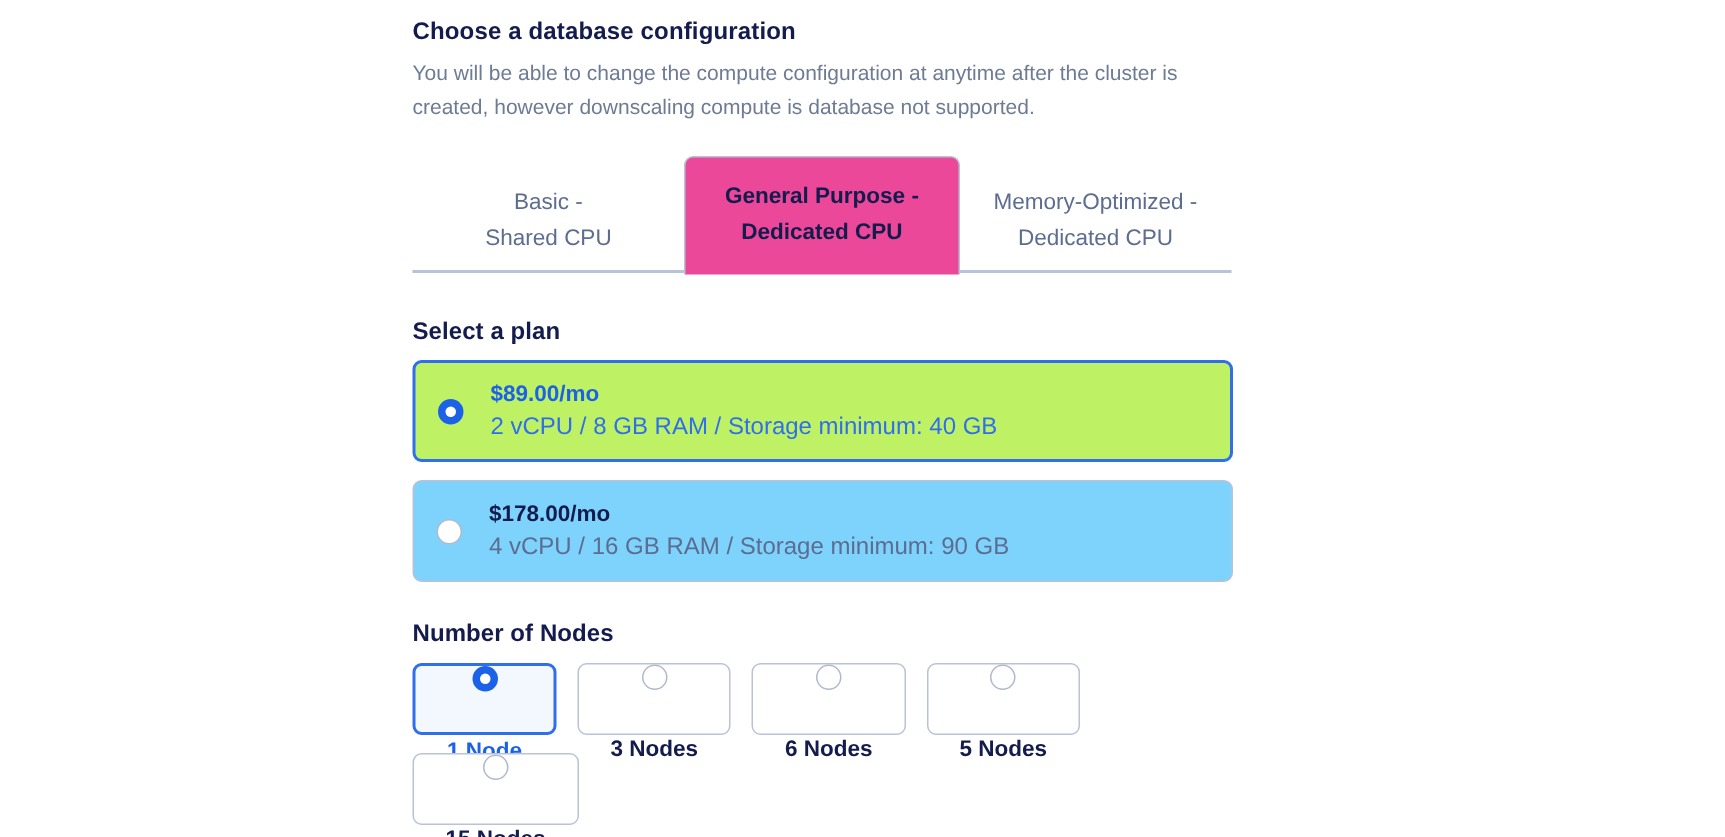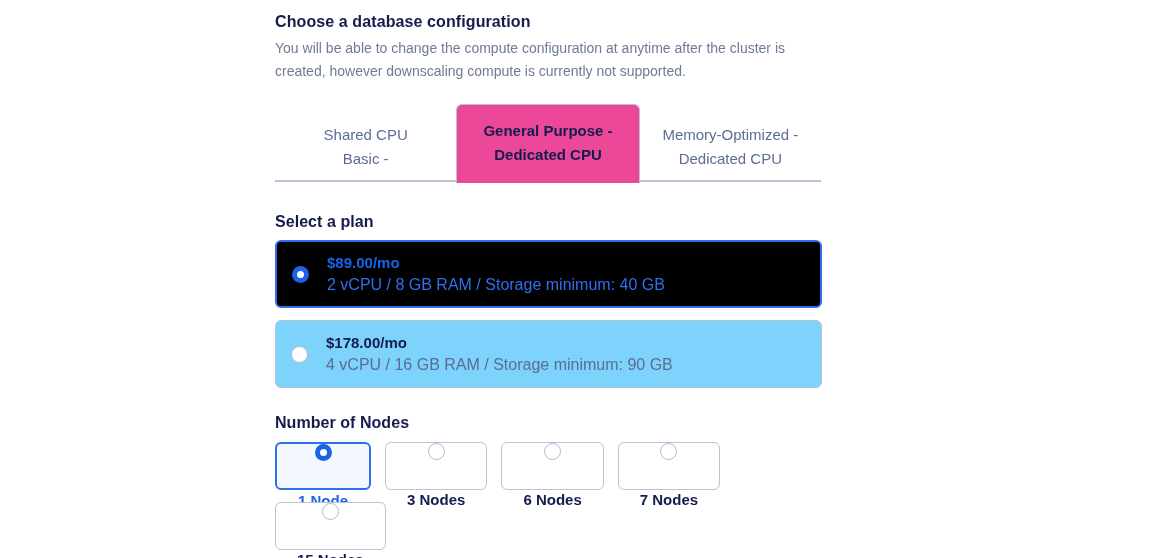--- a/index.html
+++ b/index.html
@@ -107,21 +107,21 @@
     display: flex;
     align-items: center;
     padding-left: 15px;
     cursor: pointer;
     user-select: none;
   }
   .plan-card + .plan-card { margin-top: 12px; }
 
   .plan-card.selected {
     border: 2px solid #2f6fed;
-    background: #000000;
+    background: #bef264;
   }
   .plan-card.unselected {
     border: 1.5px solid #b9c2d6;
     background: #7dd3fc;
   }
 
   .plan-text { margin-left: 18px; }
   .plan-title {
     font-size: 15px;
     font-weight: bold;
@@ -201,27 +201,27 @@
   .node-btn.selected .node-label { color: #1b62e8; }
   .node-btn.unselected .node-label { color: #141b4d; }
 </style>
 </head>
 <body>
 
 <div class="page">
   <div class="content">
 
     <h1 class="header-title">Choose a database configuration</h1>
-    <p class="header-desc">You will be able to change the compute configuration at anytime after the cluster is created, however downscaling compute is currently not supported.</p>
+    <p class="header-desc">You will be able to change the compute configuration at anytime after the cluster is created, however downscaling compute is database not supported.</p>
 
     <div class="tabs">
 
       <div class="tab tab-inactive">
+        <div>Basic -</div>
         <div>Shared CPU</div>
-        <div>Basic -</div>
       </div>
 
       <div class="tab tab-active">
         <div>General Purpose -</div>
         <div>Dedicated CPU</div>
       </div>
 
       <div class="tab tab-inactive">
         <div>Memory-Optimized -</div>
         <div>Dedicated CPU</div>
@@ -267,21 +267,21 @@
           <span class="node-label">3 Nodes</span>
         </div>
 
         <div class="node-btn unselected">
           <span class="radio off"></span>
           <span class="node-label">6 Nodes</span>
         </div>
 
         <div class="node-btn unselected">
           <span class="radio off"></span>
-          <span class="node-label">7 Nodes</span>
+          <span class="node-label">5 Nodes</span>
         </div>
 
       </div>
 
       <div class="node-row">
 
         <div class="node-btn unselected">
           <span class="radio off"></span>
           <span class="node-label">15 Nodes</span>
         </div>

